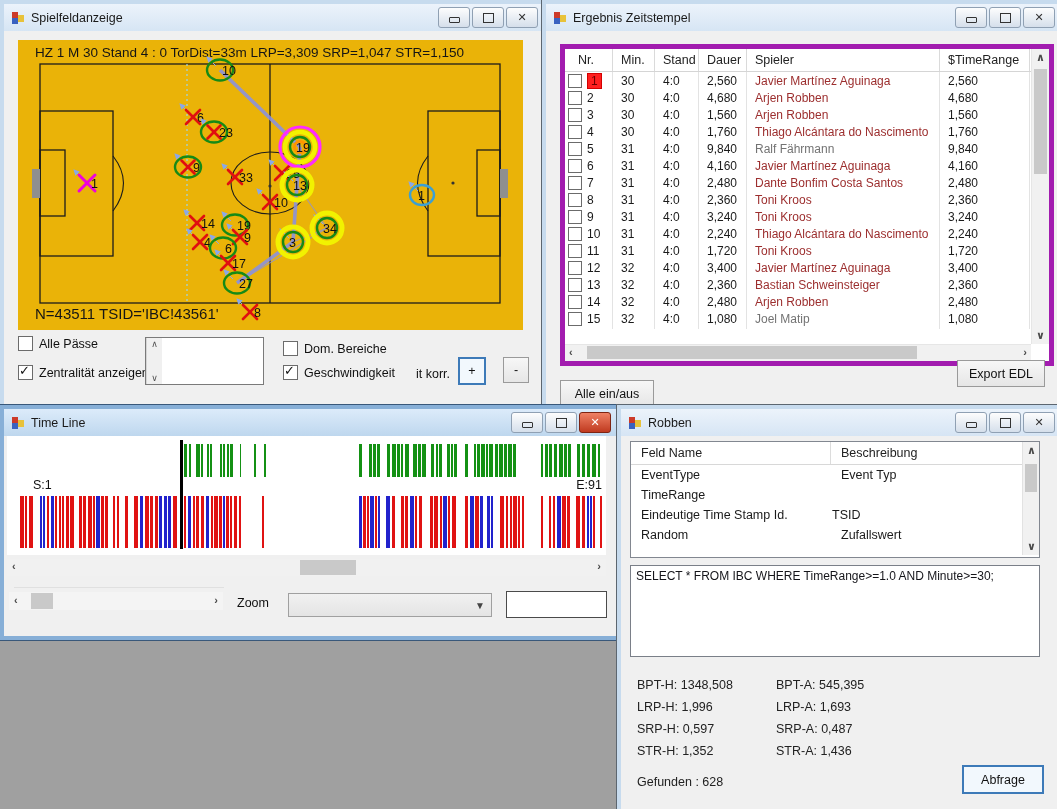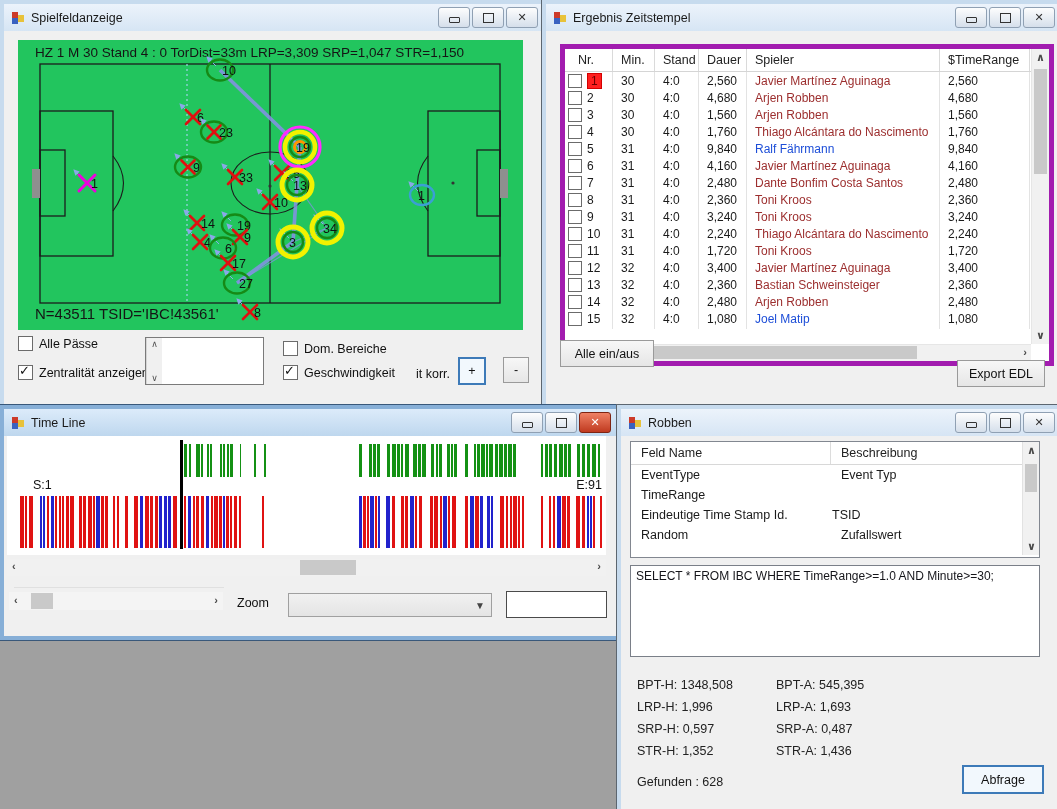--- a/index.html
+++ b/index.html
@@ -23,31 +23,31 @@
   .lb-items{flex:1;overflow:hidden;}
   .lb-item{font-size:12.5px;color:#111;height:15px;line-height:15px;padding-left:3px;white-space:nowrap;}
   .lb-item.sel{background:#0a6cd6;color:#fff;}
   .lb-sb{width:15px;background:#f0f0f0;border-left:1px solid #d5d5d5;display:flex;flex-direction:column;justify-content:space-between;align-items:center;}
   .sb-ar{font-size:9px;color:#505050;line-height:12px;}
   .btn{position:absolute;background:linear-gradient(#f7f7f7,#e6e6e6);border:1px solid #9a9a9a;font-size:12.5px;color:#111;display:flex;align-items:center;justify-content:center;}
   .btn.focus{border:2px solid #3d7ab8;background:#f2f8fd;}
   .scroll{position:absolute;background:#f1f1f1;}
   .scroll .ar{position:absolute;color:#4a4a4a;font-size:11px;font-weight:bold;line-height:1;}
   .scroll .thumb{position:absolute;background:#c9c9c9;}
-  .canvas{position:absolute;background:#22c55e;text-align:right;}
+  .canvas{position:absolute;background:#eab308;text-align:right;}
   .cv-text{position:absolute;font-size:13.5px;color:#151515;white-space:nowrap;}
   #erg-table{position:absolute;background:#fff;border:5px solid #a21caf;}
   .erg-head{display:flex;height:22px;border-bottom:1px solid #d5d5d5;}
   .erg-hcell{font-size:12.5px;color:#222;border-right:1px solid #dadada;display:flex;align-items:center;padding-left:8px;box-sizing:border-box;flex:0 0 auto;}
   .erg-row{display:flex;height:17px;}
   .erg-cell{font-size:12px;color:#1a1a1a;border-right:1px solid #e3e3e3;display:flex;align-items:center;padding-left:8px;box-sizing:border-box;flex:0 0 auto;overflow:hidden;white-space:nowrap;}
   .erg-cell .chk{width:12px;height:12px;margin-left:3px;}
   .nrtxt{margin-left:5px;}
   .nrtxt.hl{background:#ff1f1f;color:#6d0000;padding:0 3px;border:1px solid #d40000;}
-  .t-h{color:#9c2e2e;} .t-a{color:#1d4ed8;}
+  .t-h{color:#9c2e2e;} .t-a{color:#737373;}
   #aus-table{position:absolute;background:#fff;border:1px solid #828790;}
   .aus-head{display:flex;height:22px;border-bottom:1px solid #d8d8d8;}
   .aus-hcell{font-size:12.5px;color:#222;padding-left:10px;display:flex;align-items:center;box-sizing:border-box;border-right:1px solid #dcdcdc;flex:0 0 auto;}
   .aus-row{display:flex;height:20px;}
   .aus-cell{font-size:12.5px;color:#1a1a1a;padding-left:10px;display:flex;align-items:center;box-sizing:border-box;flex:0 0 auto;white-space:nowrap;}
   #sql-box{position:absolute;background:#fff;border:1px solid #7a7f88;font-size:12px;color:#15151a;padding:3px 5px;box-sizing:border-box;}
   .statline{position:absolute;font-size:12.5px;color:#222;white-space:nowrap;}
   #tl-panel{position:absolute;background:#fff;overflow:hidden;}
   .tl-bar{position:absolute;}
   .tl-label{position:absolute;font-size:12.5px;color:#111;}
@@ -480,21 +480,21 @@
         <div class="thumb" style="left:2px;top:20px;width:13px;height:105px;"></div>
         <span class="ar" style="bottom:3px;left:4px;">∨</span>
       </div>
 
       <div class="scroll" style="left:0;bottom:0;width:466px;height:16px;border-top:1px solid #e6e6e6;">
         <span class="ar" style="left:4px;top:2px;">‹</span>
         <div class="thumb" style="left:22px;top:1px;width:330px;height:13px;"></div>
         <span class="ar" style="right:4px;top:2px;">›</span>
       </div>
     </div>
-    <div class="btn" style="left:14px;top:336px;width:92px;height:25px;">Alle ein/aus</div>
+    <div class="btn" style="left:14px;top:376px;width:92px;height:25px;">Alle ein/aus</div>
     <div class="btn" style="left:411px;top:356px;width:86px;height:25px;">Export EDL</div>
   </div>
 
   <div class="win active" id="w-tl" style="left:0;top:405px;width:613px;height:227px;">
     <div class="titlebar">
       <svg class="icon16" viewBox="0 0 16 16">
           <rect x="2" y="2" width="6" height="6" fill="#cc3a2a"></rect>
           <rect x="2" y="8" width="6" height="6" fill="#3a62c0"></rect>
           <rect x="8" y="5" width="6" height="7" fill="#e8c23a"></rect>
         </svg>

